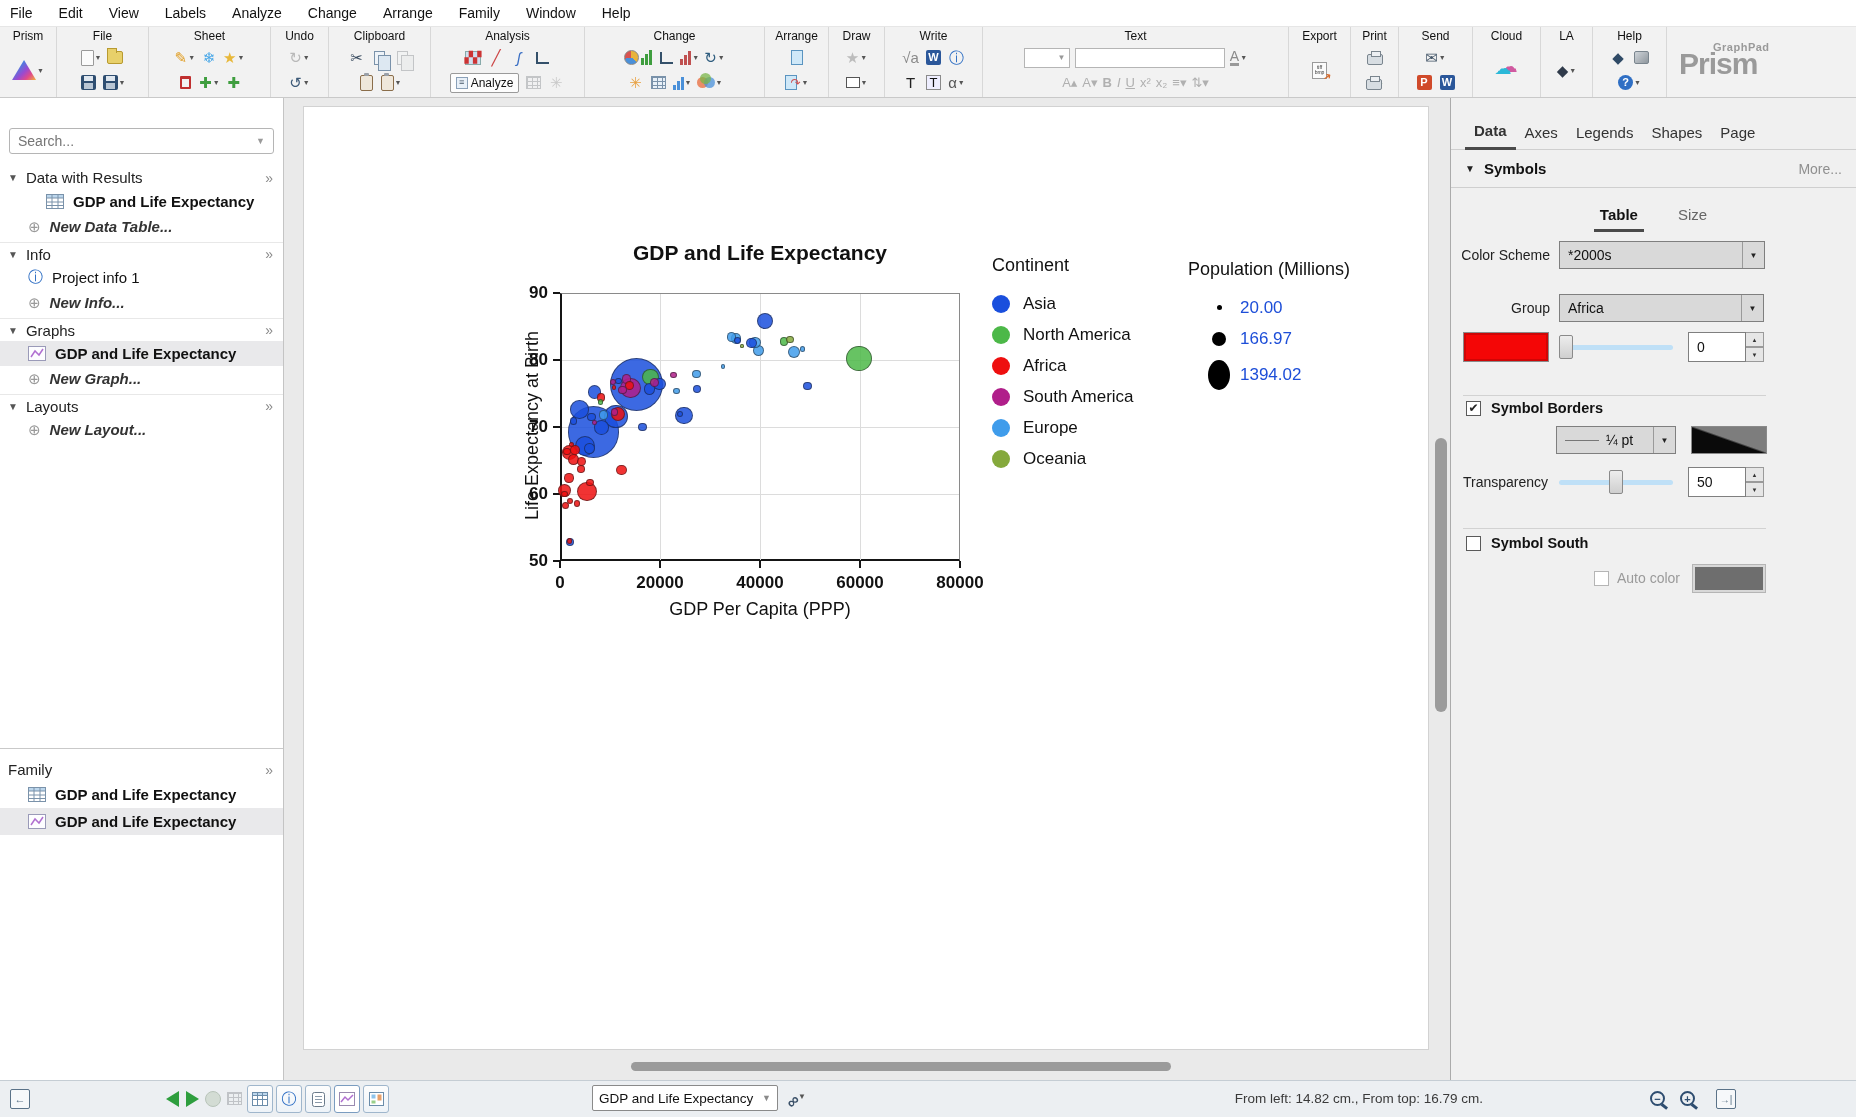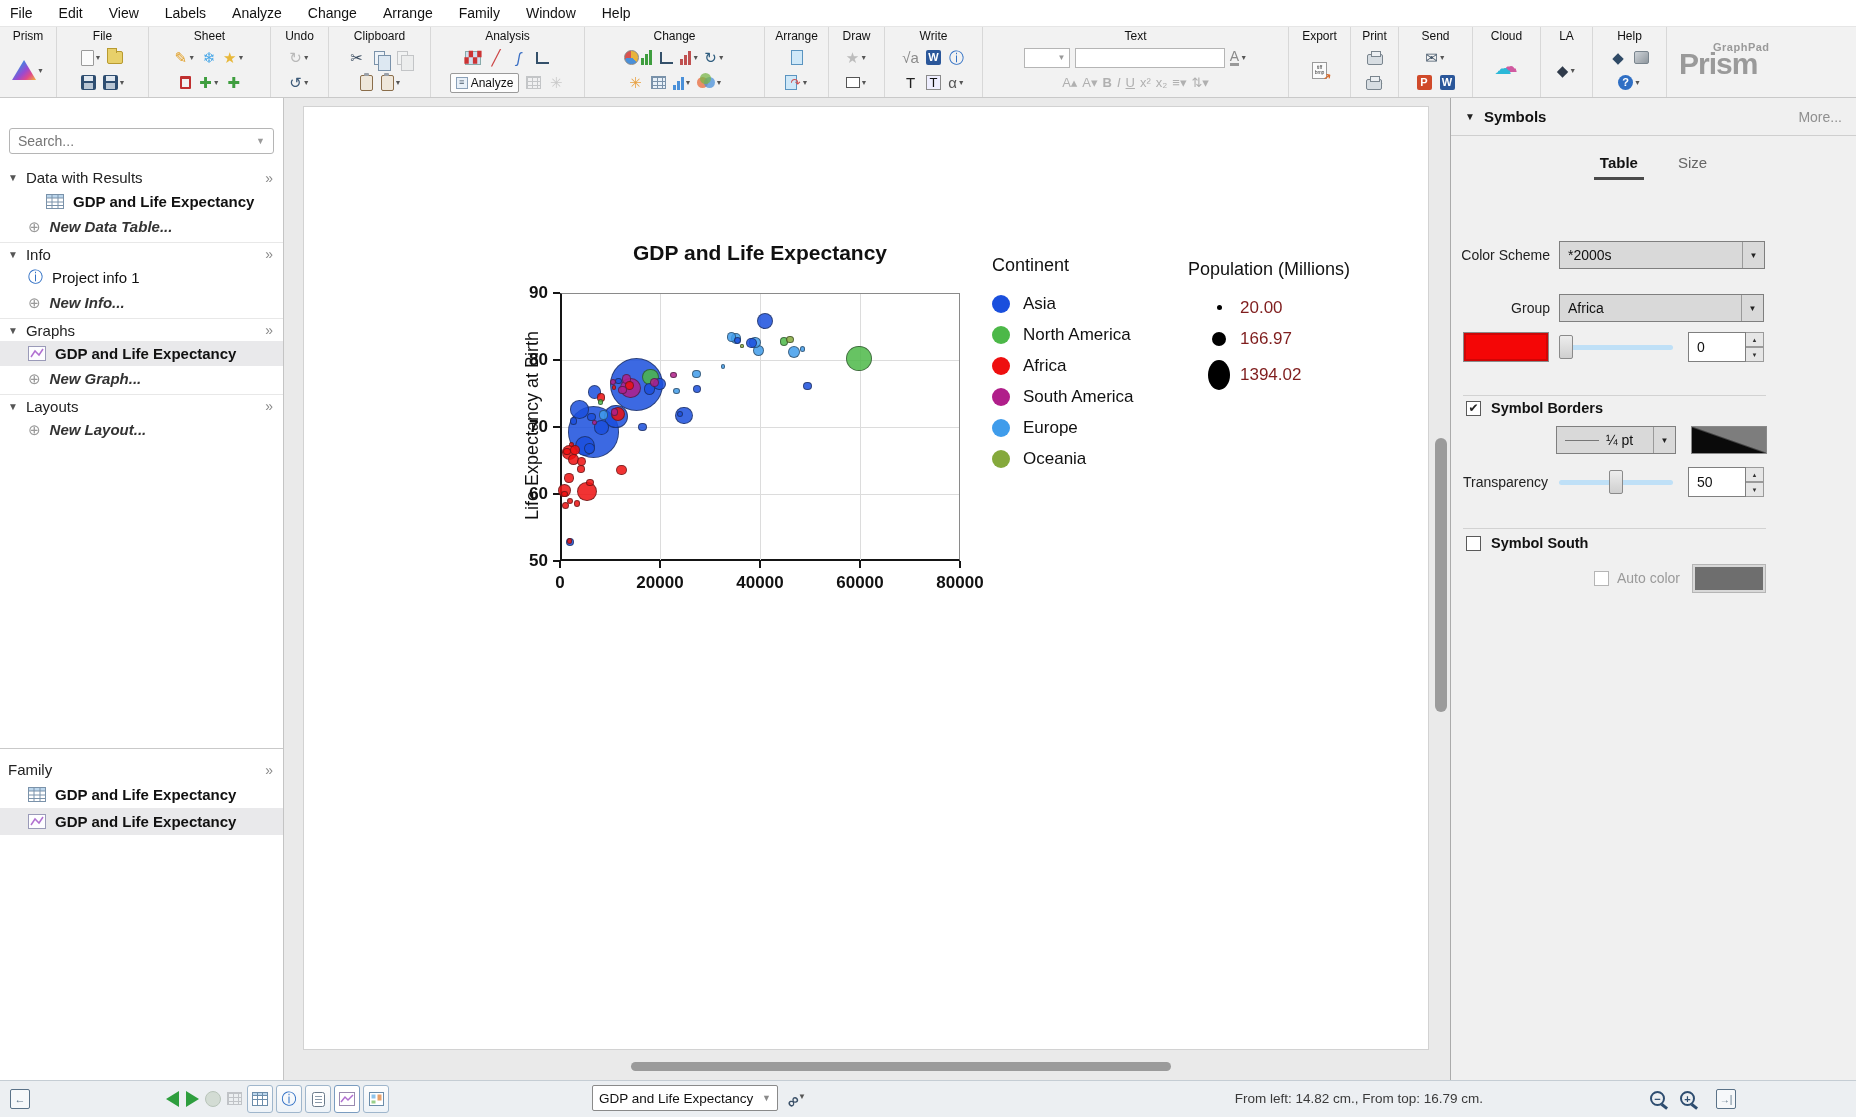--- a/index.html
+++ b/index.html
@@ -103,21 +103,21 @@
   .bubble { position:absolute; border-radius:50%; border:1px solid rgba(25,25,25,.5); }
   #legend { position:absolute; left:688px; top:148px; }
   #legend .ltitle, #sizelegend .ltitle { font-size:18px; color:#111; height:24px; margin-bottom:9px; }
   .lrow { display:flex; align-items:center; height:31px; gap:13px; }
   .ldot { width:18px; height:18px; border-radius:50%; }
   .lrow span { font-size:17px; color:#111; }
   #sizelegend { position:absolute; left:884px; top:152px;text-align:right; }
   .srow { display:flex; align-items:center; gap:0; }
   .sdotcol { width:32px; display:flex; align-items:center; justify-content:center; }
   .sdot { border-radius:50%; background:#000; }
-  .srow span { font-size:17px; color:#7f1d1d; margin-left:10px; }
+  .srow span { font-size:17px; color:#1d4ed8; margin-left:10px; }
 
   
   #panel { width:406px; background:#f0f0f0; border-left:1px solid #ababab; position:relative; font-size:14px; }
   #ptabs { display:flex; align-items:flex-end; gap:0; height:52px; border-bottom:1px solid #cfcfcf; padding:0 14px; }
   .ptab { padding:6px 9px 8px 9px; color:#333; font-size:15px; }
   .ptab.active { font-weight:bold; border-bottom:3px solid #4a4a4a; margin-bottom:-1px; }
   #sym-head { display:flex; align-items:center; height:38px; padding:0 14px; border-bottom:1px solid #cfcfcf; gap:9px; }
   #sym-head .tri { font-size:10px; color:#222; }
   #sym-head .t { font-weight:bold; font-size:15px; }
   #sym-head .more { margin-left:auto; color:#8f8f8f; }
@@ -654,20 +654,21 @@
             </span>
             <span class="lbl b">GDP and Life Expectancy</span>
           </div>
         </div>
     </div>
 
     <div id="canvas">
       <div id="page">
         <div id="chart-title">GDP and Life Expectancy</div>
         <div id="yaxis-title">Life Expectancy at Birth</div>
+        <div id="xaxis-title">GDP Per Capita  (PPP)</div>
         <div id="legend">
           <div class="ltitle">Continent</div>
         <div class="lrow">
               <span class="ldot" style="background: rgb(26, 79, 221);"></span>
               <span>Asia</span>
             </div>
             <div class="lrow">
               <span class="ldot" style="background: rgb(76, 184, 72);"></span>
               <span>North America</span>
             </div>
@@ -802,20 +803,27 @@
           <div class="bubble" style="left: 416.645px; top: 257.345px; width: 4.70961px; height: 4.70961px; background: rgba(63, 156, 235, 0.85);"></div>
           <div class="bubble" style="left: 307.645px; top: 278.115px; width: 4.70961px; height: 4.70961px; background: rgba(238, 15, 15, 0.85);"></div>
           <div class="bubble" style="left: 288.145px; top: 312.955px; width: 4.70961px; height: 4.70961px; background: rgba(176, 31, 138, 0.85);"></div>
           <div class="bubble" style="left: 436.412px; top: 237.342px; width: 3.17522px; height: 3.17522px; background: rgba(133, 169, 60, 0.85);"></div>
         </div>
       <div id="vscroll"></div>
       <div id="hscroll"></div>
     </div>
 
     <div id="panel">
+      <div id="ptabs">
+          <span class="ptab active">Data</span>
+          <span class="ptab">Axes</span>
+          <span class="ptab">Legends</span>
+          <span class="ptab">Shapes</span>
+          <span class="ptab">Page</span>
+        </div>
 
       <div id="sym-head">
         <span class="tri">▼</span>
         <span class="t">Symbols</span>
         <span class="more">More...</span>
       </div>
 
       <div class="subtabs">
           <span class="subtab active">Table</span>
           <span class="subtab">Size</span>

